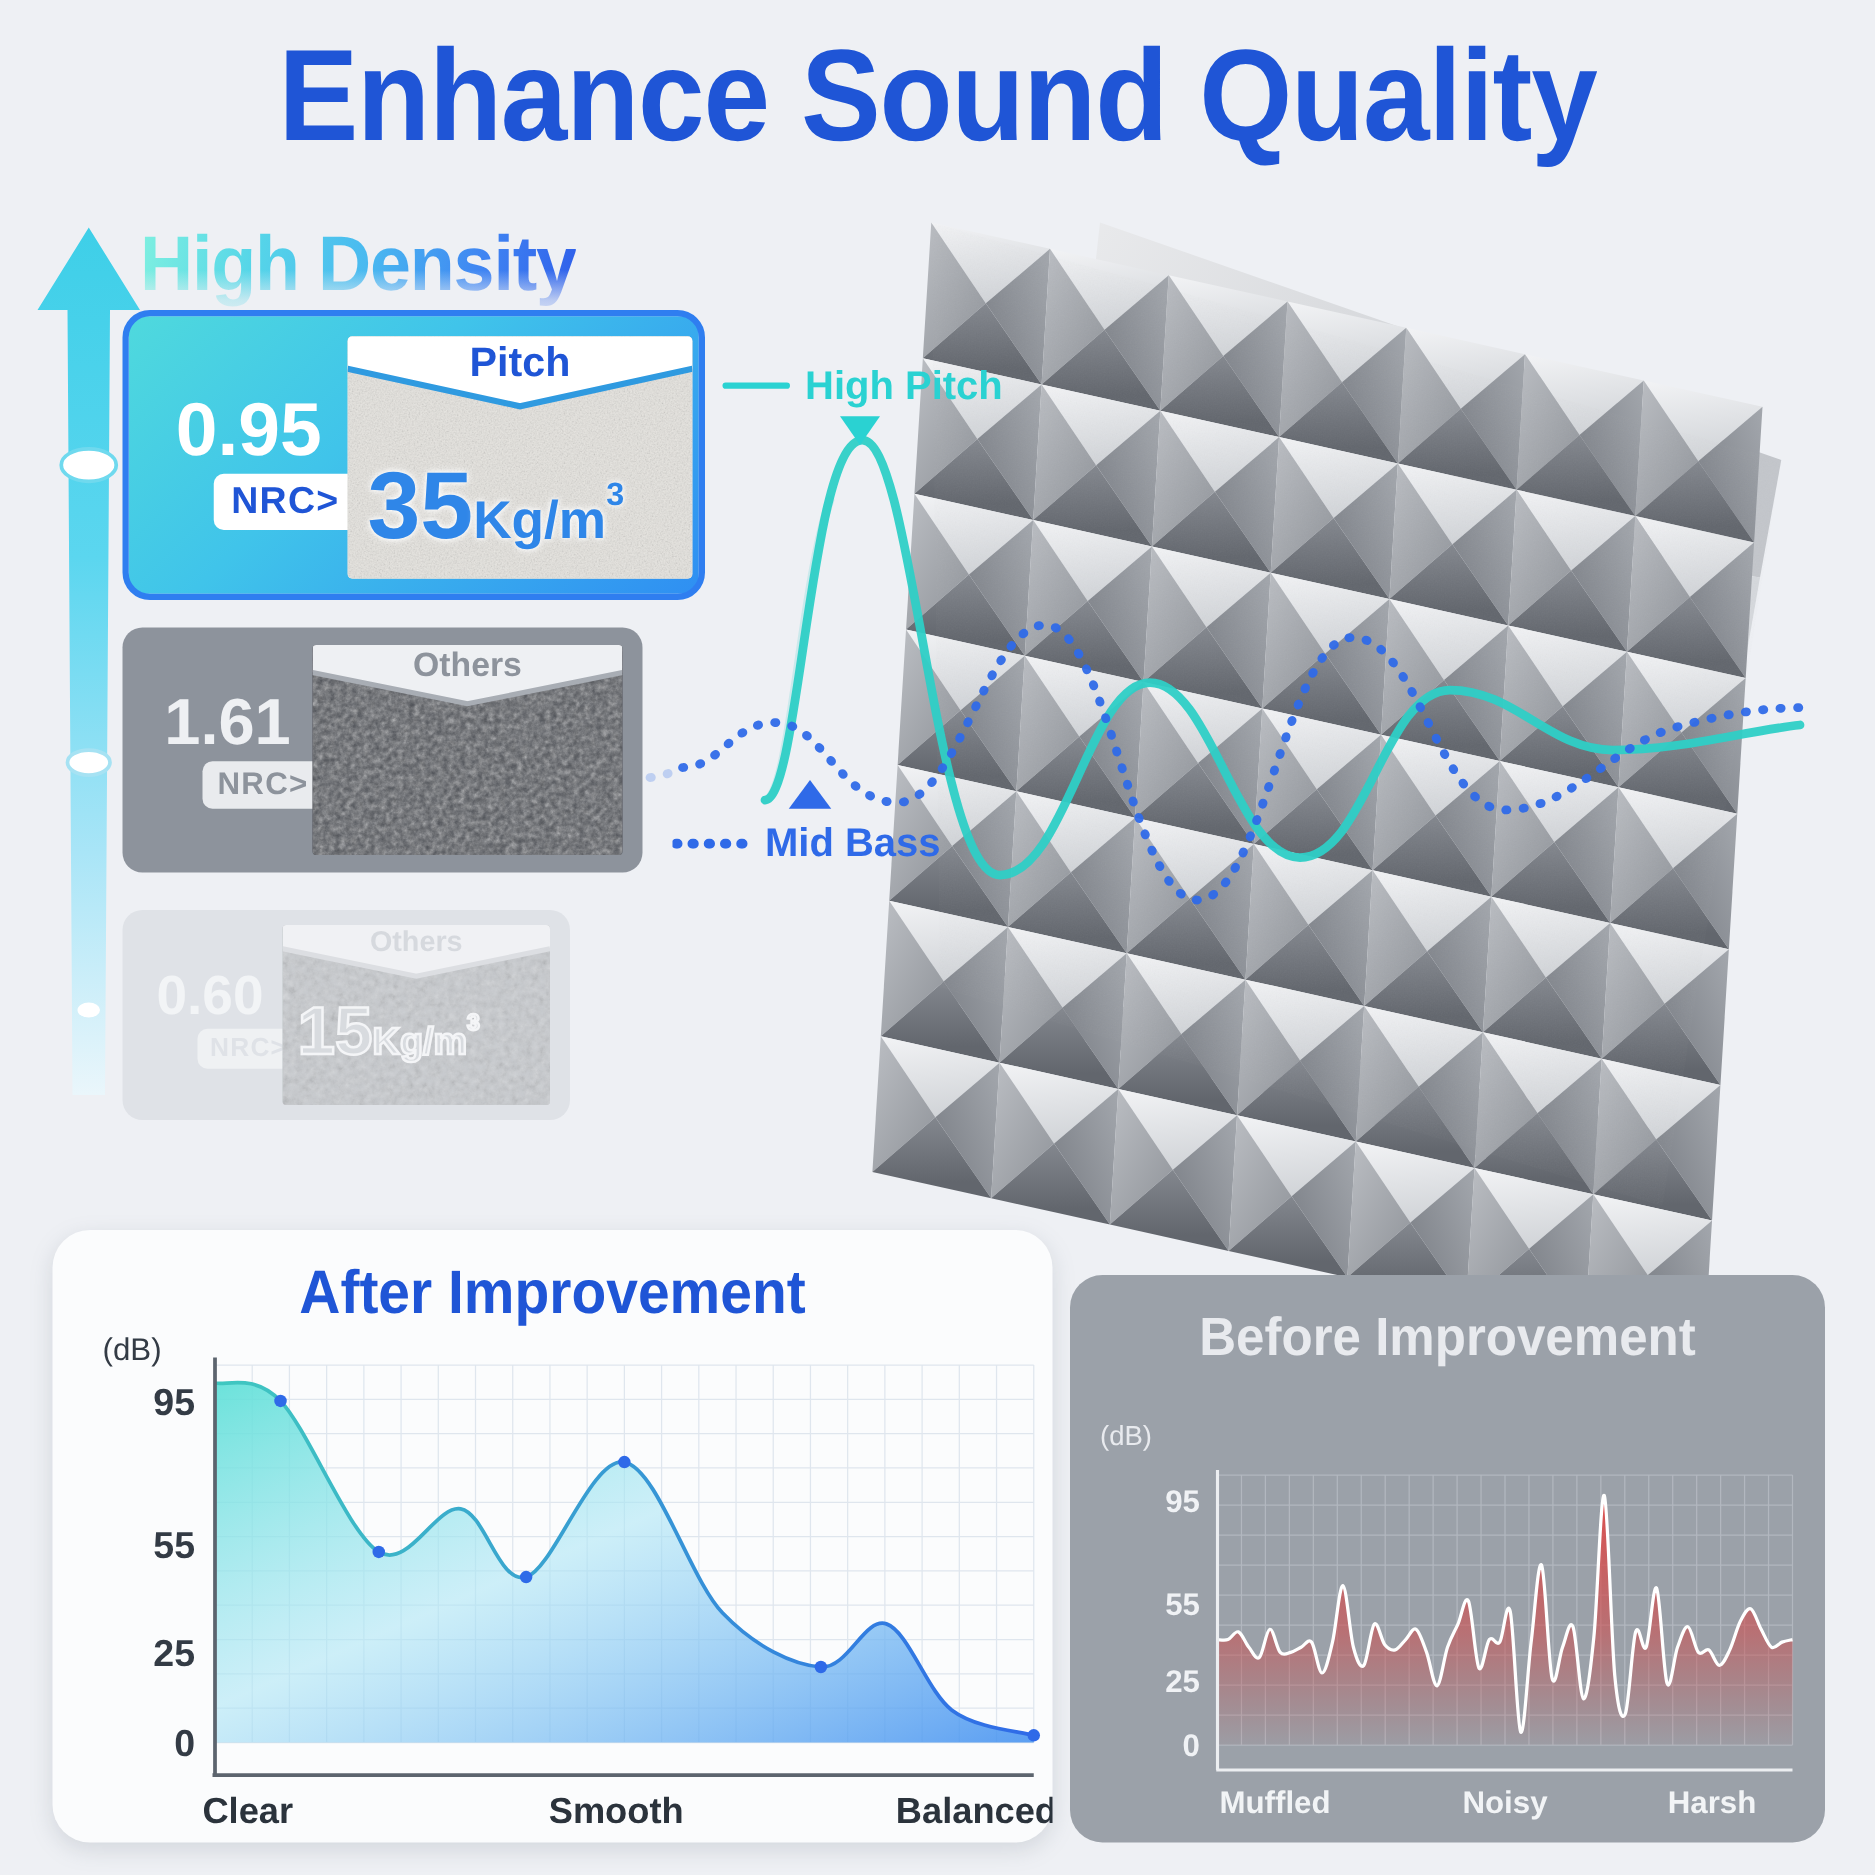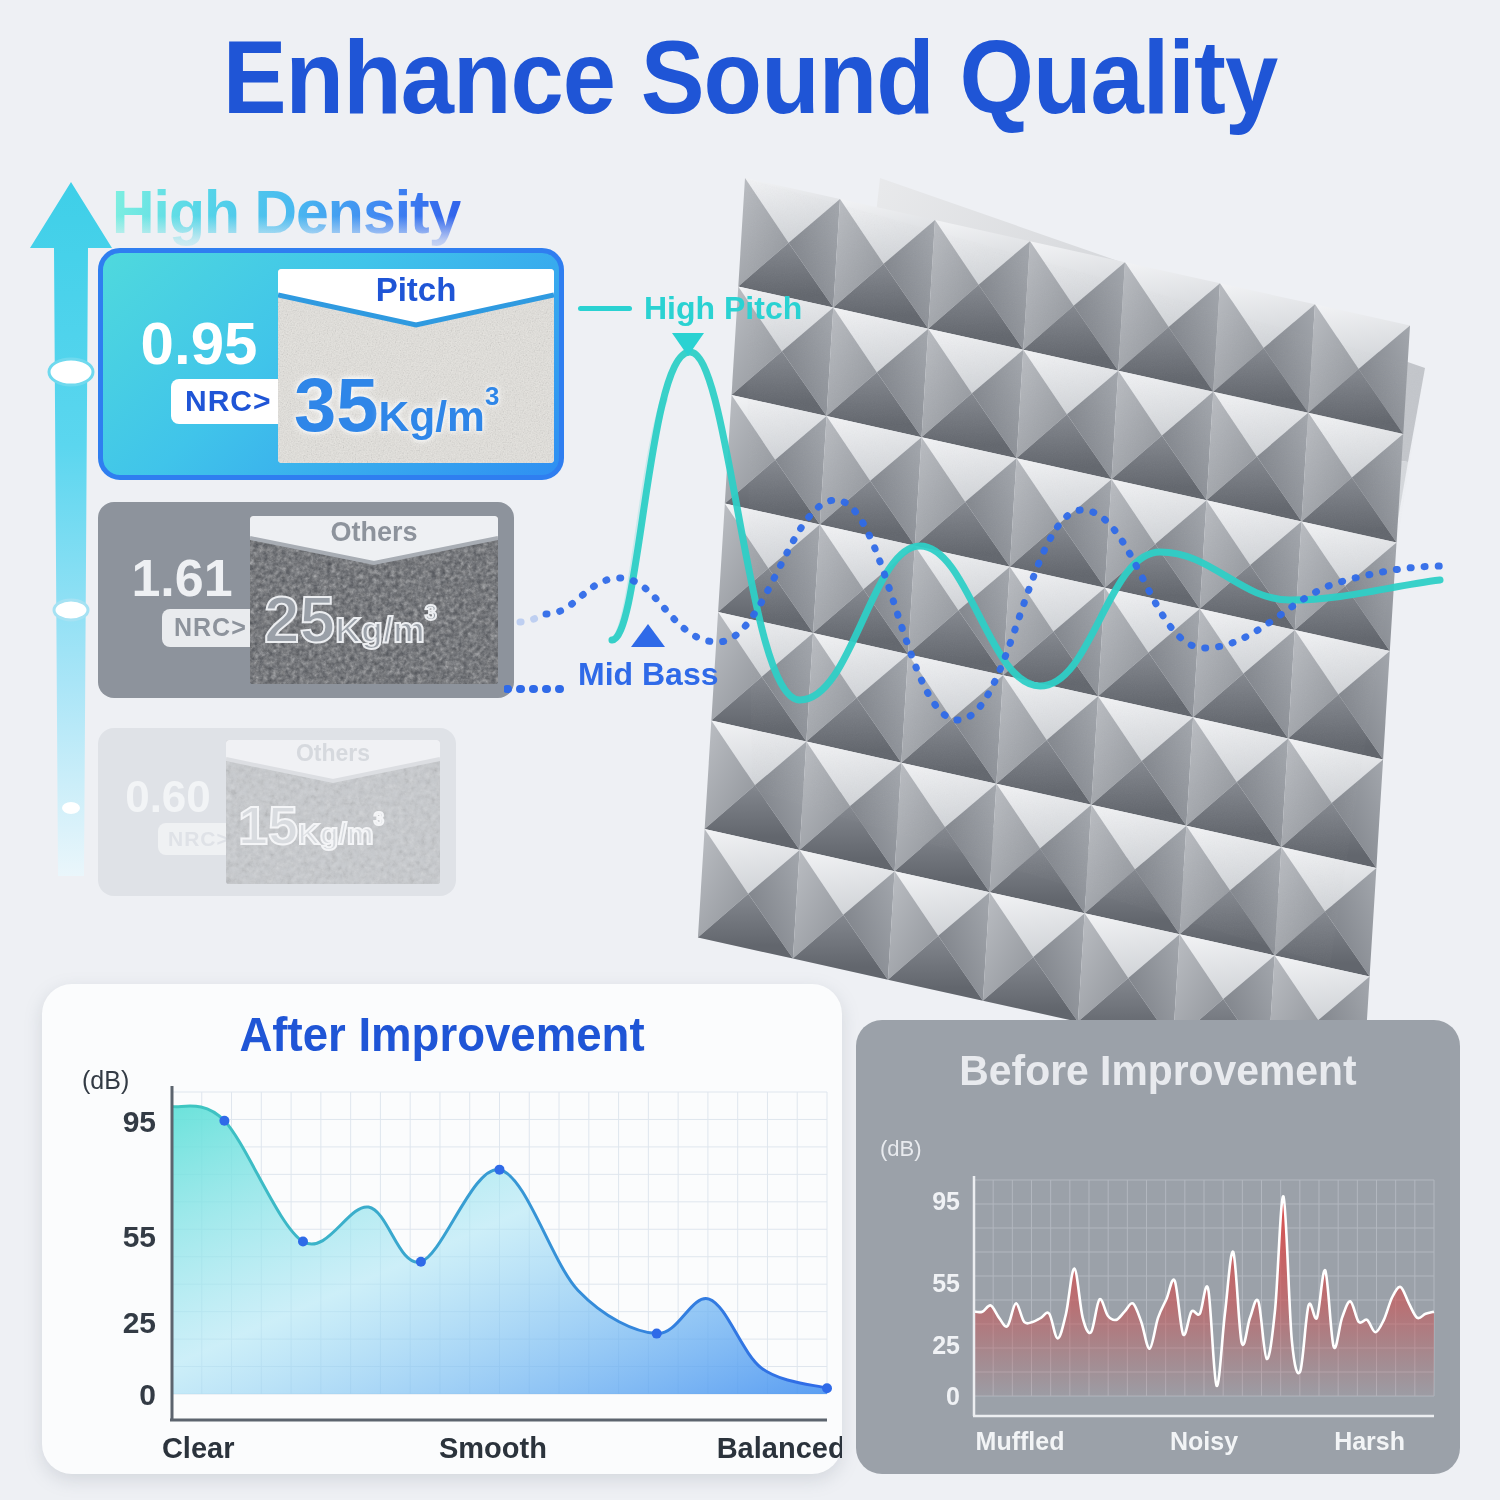--- a/index.html
+++ b/index.html
@@ -299,24 +299,20 @@
         <rect width="248" height="168" fill="#4f5258"></rect>
         <rect width="248" height="168" filter="url(#tx2)" opacity="0.9"></rect>
       </svg>
       <div class="banner" style="height:44px;color:#8d939c;font-size:27px;padding-top:1px;">
         <svg width="248" height="50" style="position:absolute;left:0;top:0;">
           <polygon points="0,0 248,0 248,22 124,47 0,22" fill="#eef0f3"></polygon>
           <polyline points="0,22 124,47 248,22" fill="none" stroke="#a8adb4" stroke-width="4"></polyline>
         </svg>
         <span style="position:relative;z-index:2;">Others</span>
       </div>
-      <div class="kg" style="left:14px;top:72px;font-size:64px;color:#9aa0a8;
-           -webkit-text-stroke:2px #eceef1;">
-        <span class="num">25</span><span class="unit">Kg/m</span><span class="sup">3</span>
-      </div>
     </div>
   </div>
 
   <div class="card card-o15">
     <div class="nrc-block o15" style="left:14px;top:48px;width:112px;">
       <div class="nrc-val">0.60</div>
       <div class="nrc-pill">NRC&gt;</div>
     </div>
     <div class="swatch" style="left:128px;top:12px;width:214px;height:144px;border-radius:3px;background:#c6c9cd;">
       <svg width="214" height="144" style="position:absolute;left:0;top:0;">
@@ -347,21 +343,21 @@
   </div>
 
   <div class="legend" style="left:578px;top:290px;">
     <span class="legend-dash" style="background:#2ad2d2;"></span>
     <span class="legend-label" style="color:#2ad2d2;">High Pitch</span>
   </div>
   <svg style="position:absolute;left:668px;top:330px;" width="40" height="30">
     <polygon points="4,3 36,3 20,26" fill="#2ad2d2"></polygon>
   </svg>
 
-  <div class="legend" style="left:504px;top:656px;align-items:flex-end;">
+  <div class="legend" style="left:538px;top:656px;">
     <svg class="legend-dots" width="62" height="9">
       <line x1="3" y1="5" x2="59" y2="5" stroke="#2f6ae8" stroke-width="8" stroke-linecap="round" stroke-dasharray="1 12"></line>
     </svg>
     <span class="legend-label" style="color:#2f6ae8;">Mid Bass</span>
   </div>
   <svg style="position:absolute;left:628px;top:622px;" width="40" height="28">
     <polygon points="20,2 37,25 3,25" fill="#2f6ae8"></polygon>
   </svg>
 
   <div class="chart-card after-card">

